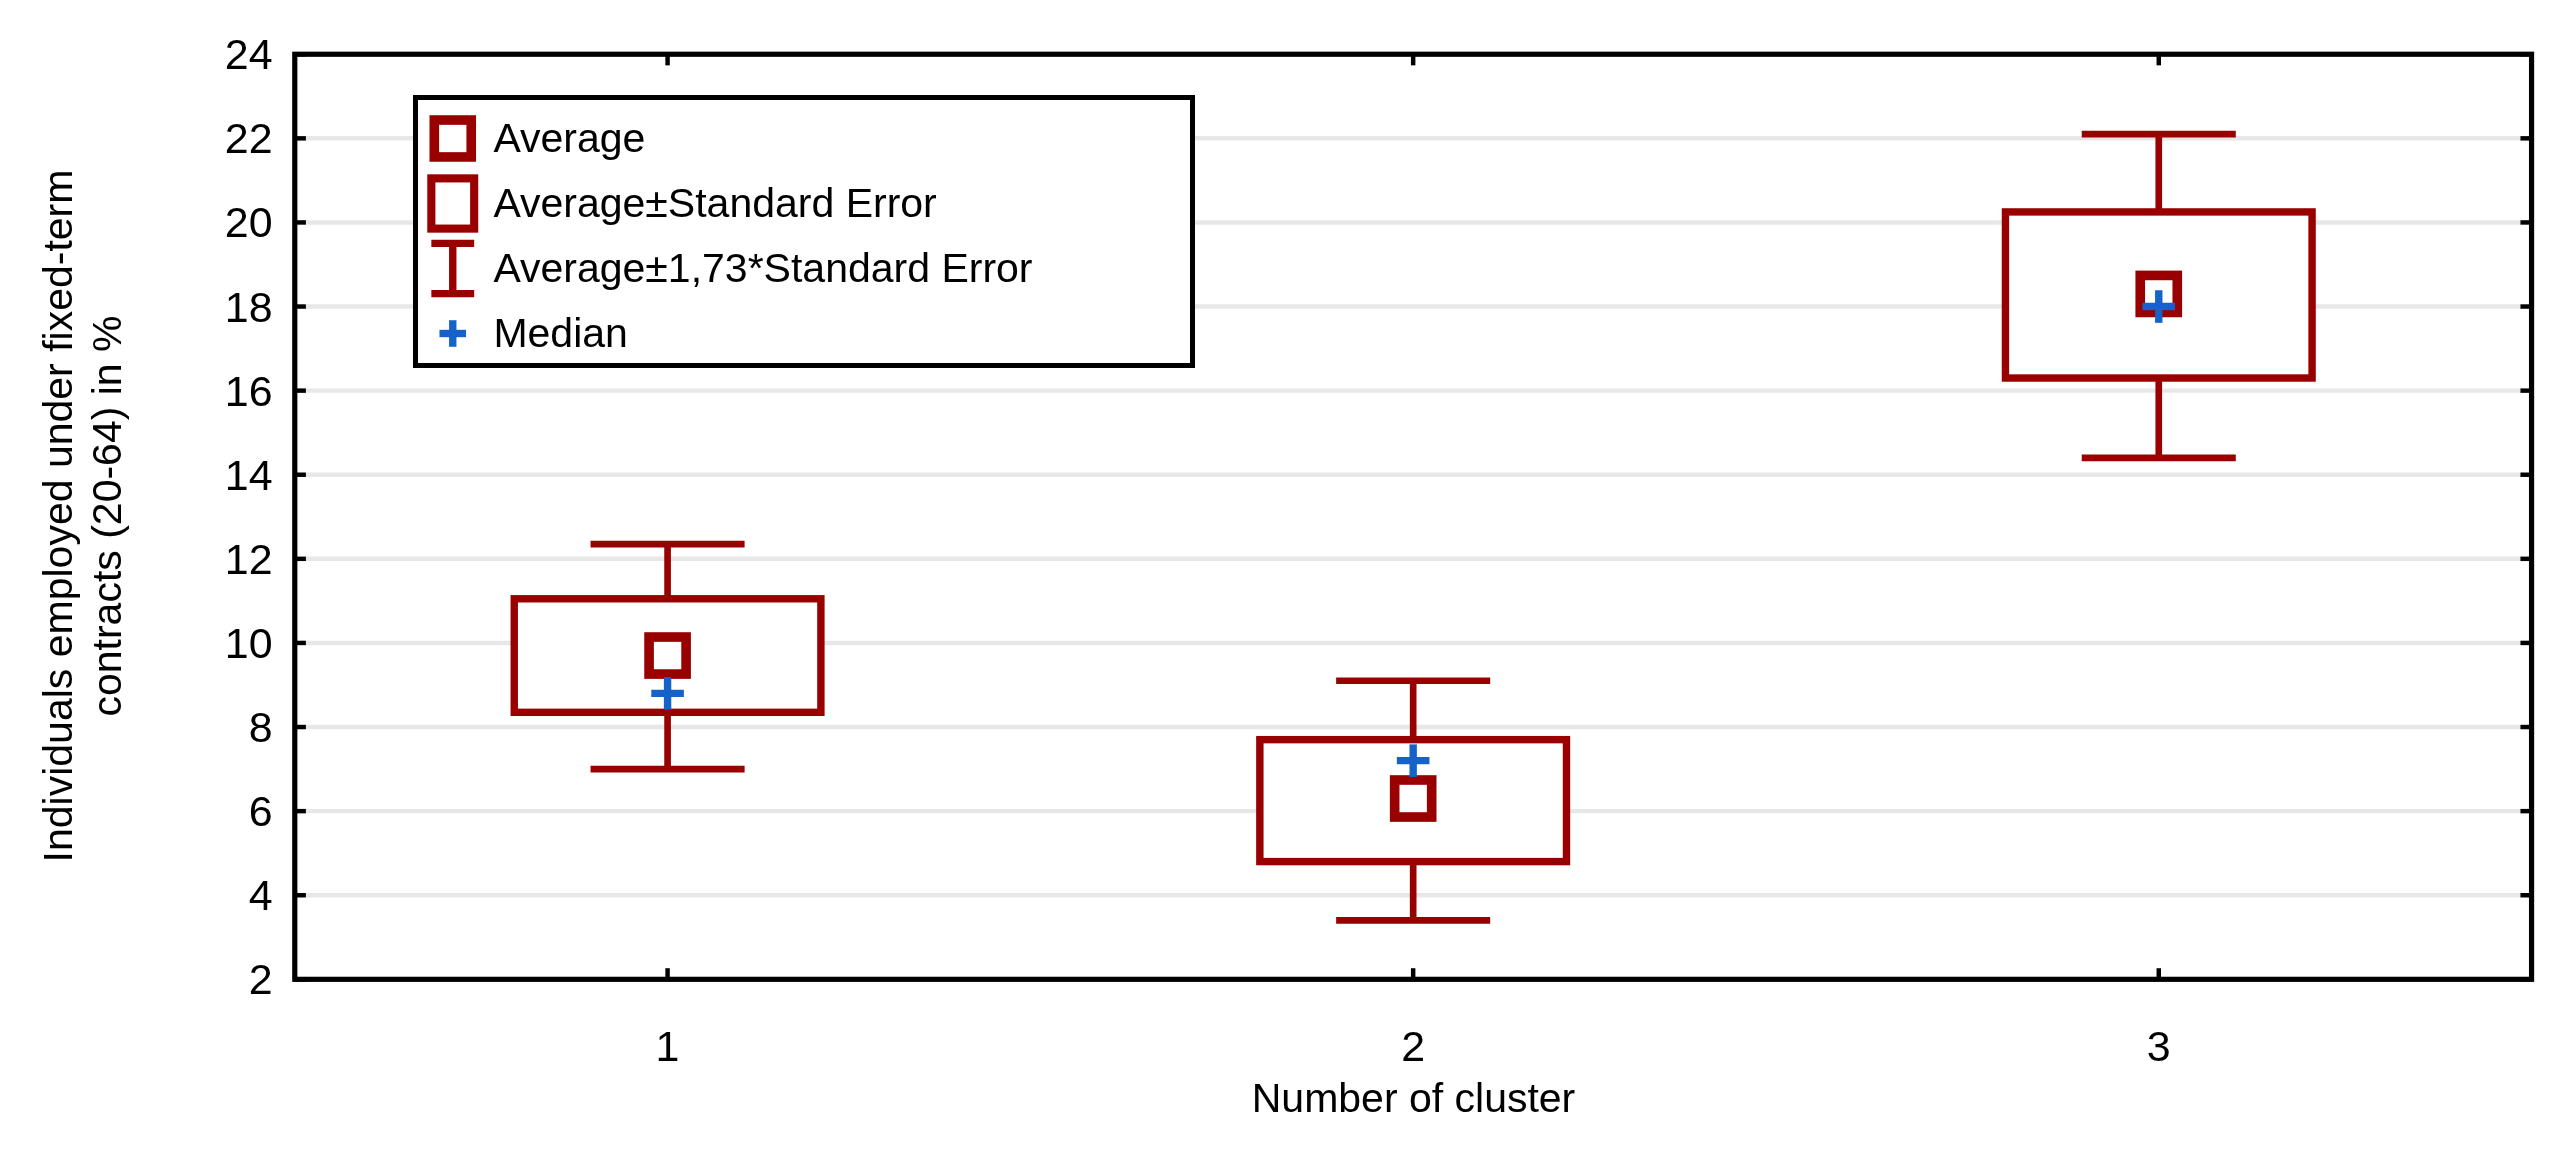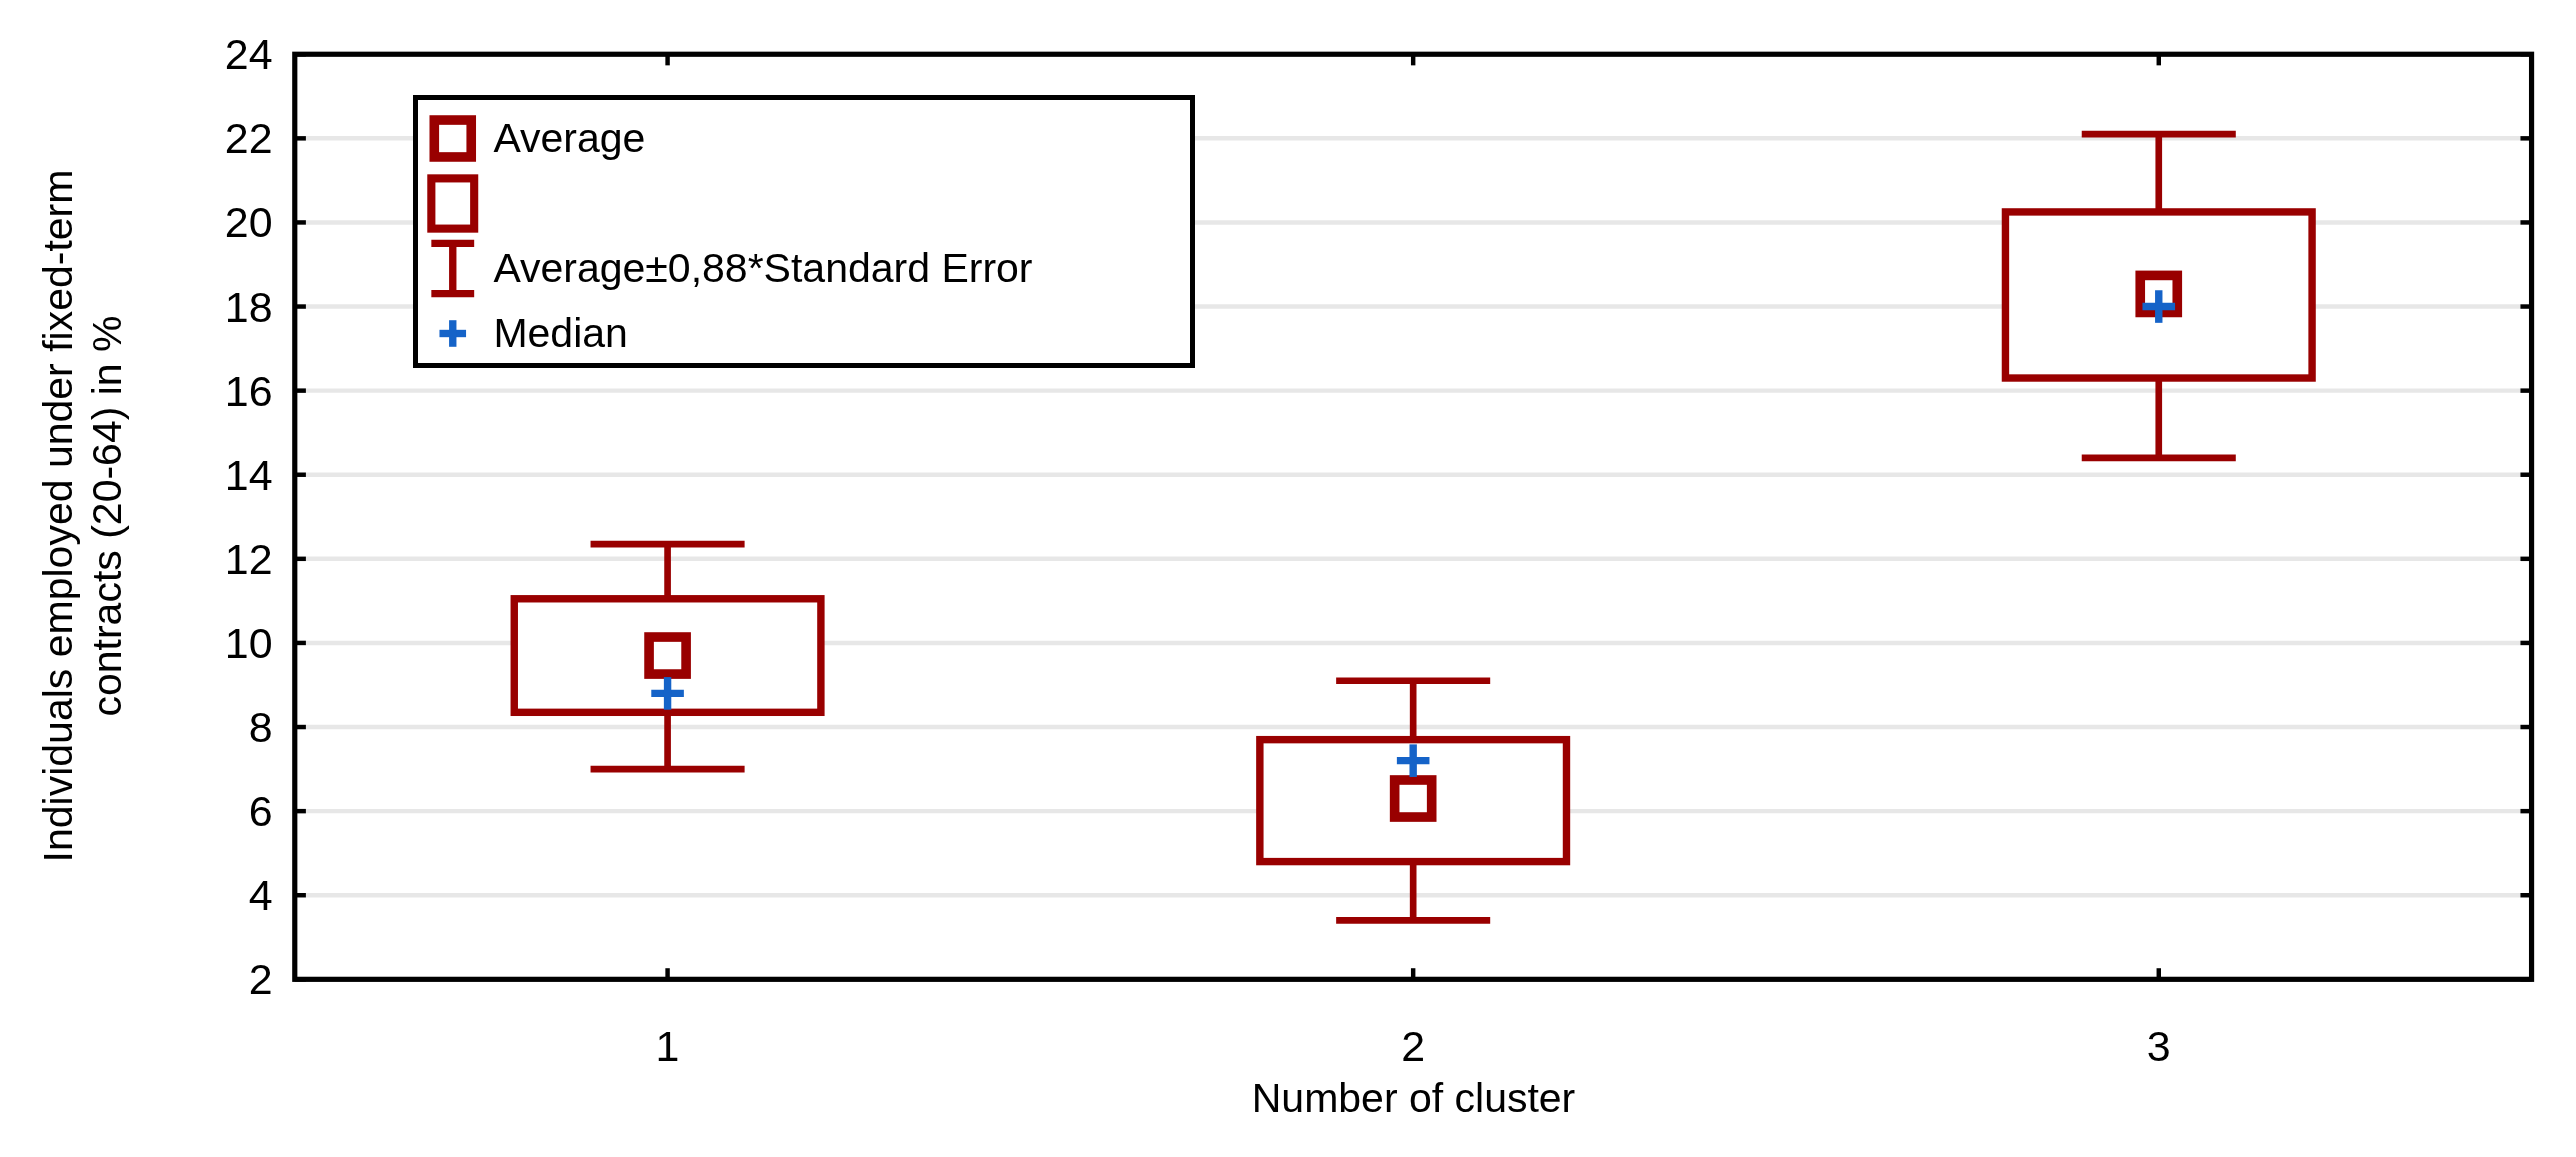--- a/index.html
+++ b/index.html
@@ -174,30 +174,31 @@
         </svg>
       </span>
       <span class="legend-label">Average</span>
     </div>
     <div class="legend-row">
       <span class="legend-swatch">
         <svg width="71" height="65" viewBox="0 0 96 88">
           <rect x="18" y="10" width="58" height="68" fill="#fff" class="red-stroke" stroke-width="11"></rect>
         </svg>
       </span>
+      <span class="legend-label">Average±Standard Error</span>
     </div>
     <div class="legend-row">
       <span class="legend-swatch">
         <svg width="71" height="65" viewBox="0 0 96 88">
           <line x1="18" y1="10" x2="76" y2="10" class="red-stroke" stroke-width="10"></line>
           <line x1="18" y1="78" x2="76" y2="78" class="red-stroke" stroke-width="10"></line>
           <line x1="47" y1="10" x2="47" y2="78" class="red-stroke" stroke-width="10"></line>
         </svg>
       </span>
-      <span class="legend-label">Average±0,88*Standard Error</span>
+      <span class="legend-label">Average±1,73*Standard Error</span>
     </div>
     <div class="legend-row">
       <span class="legend-swatch">
         <svg width="71" height="65" viewBox="0 0 96 88">
           <line x1="29" y1="44" x2="65" y2="44" class="blue-stroke" stroke-width="10"></line>
           <line x1="47" y1="26" x2="47" y2="62" class="blue-stroke" stroke-width="10"></line>
         </svg>
       </span>
       <span class="legend-label">Median</span>
     </div>

